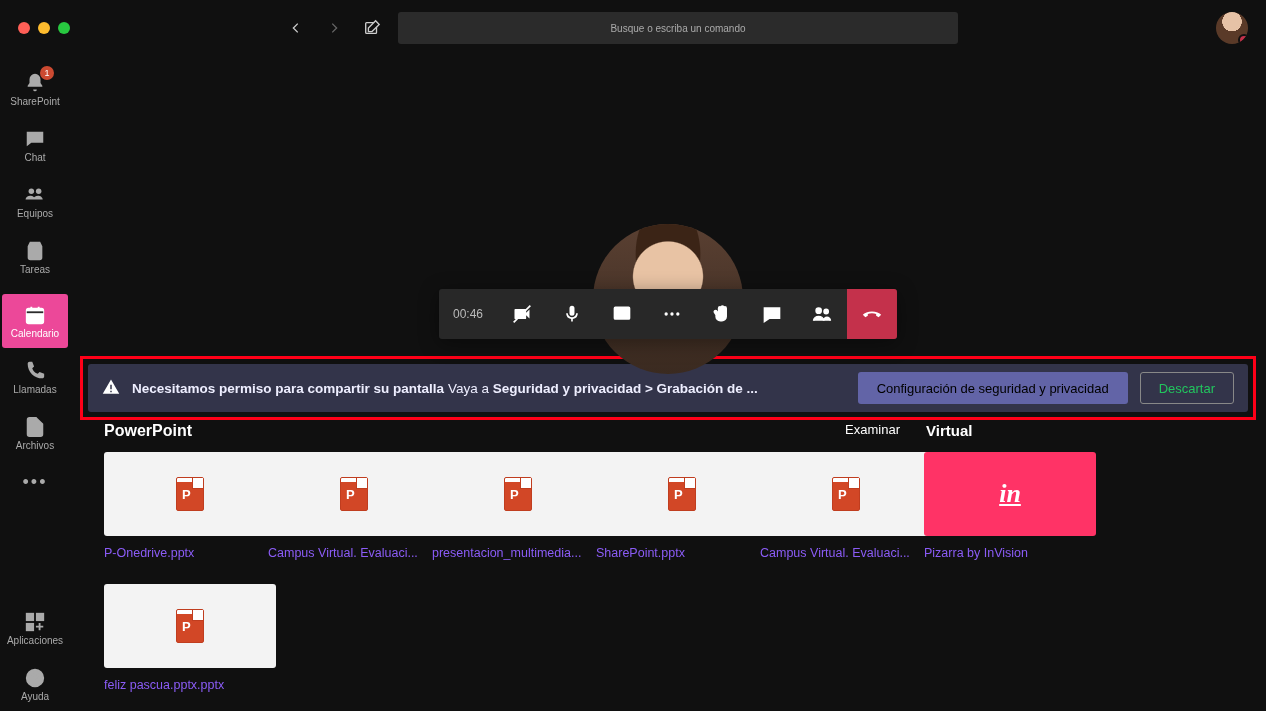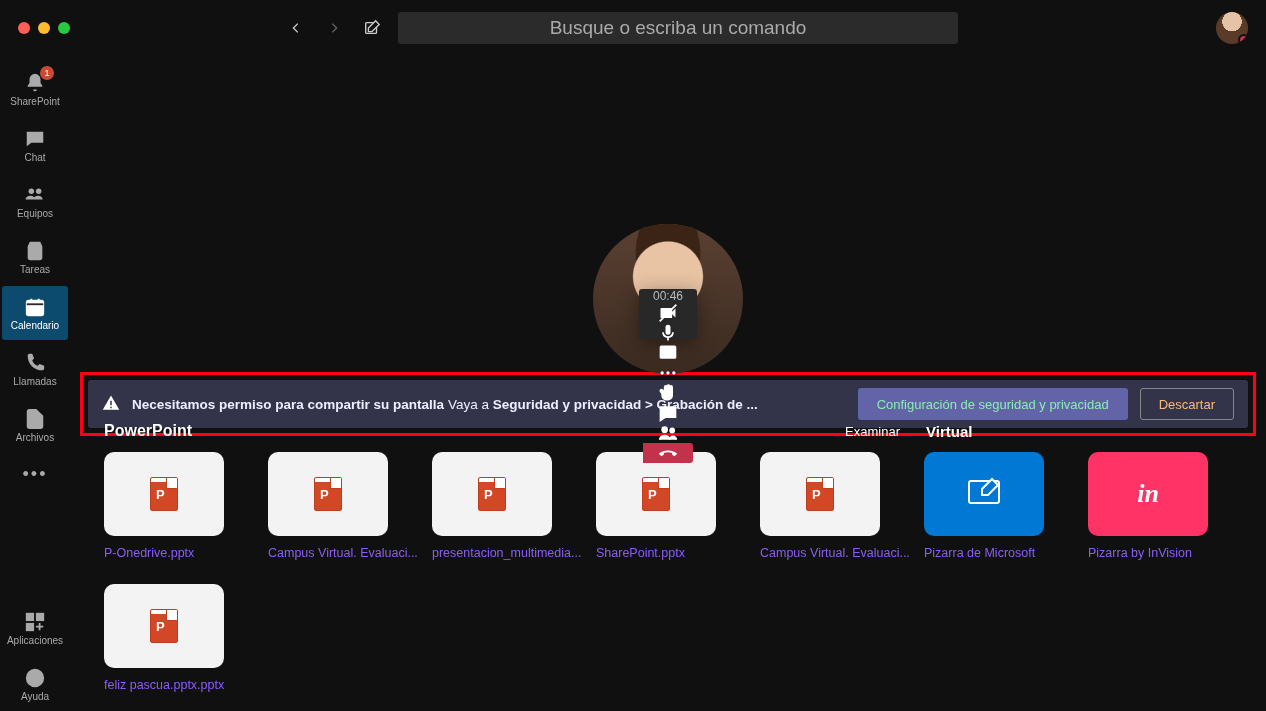--- a/index.html
+++ b/index.html
@@ -32,21 +32,21 @@
     .nav-arrows { display:flex; gap:6px; margin-left: 200px; }
     .icon-btn {
       width: 32px; height: 32px;
       display:flex; align-items:center; justify-content:center;
       color:#ccc; border-radius:3px;
     }
     .search-box {
       flex:1; max-width:560px; height:32px;
       background:#2b2b2b; border-radius:3px;
       display:flex; align-items:center; justify-content:center;
-      color:#aaa; font-size:19px;
+      color:#aaa; font-size:10px;
     }
     .avatar {
       width: 32px; height:32px; border-radius:50%;
       background: #8a6d5e;
       position:relative;
       margin-left:auto;
       overflow:hidden;
       background: radial-gradient(circle at 50% 30%, #e6c2a6 35%, #5a3a28 36%);
     }
     .avatar .status { position:absolute; right:-2px; bottom:-2px; width:12px; height:12px; border-radius:50%; background:#c4314b; border:2px solid #101010; }
@@ -59,21 +59,21 @@
       padding-top:6px;
       gap:2px;
     }
     .side-item {
       width:66px; height:54px;
       display:flex; flex-direction:column; align-items:center; justify-content:center;
       color:#aaa; font-size:10px; gap:2px;
       border-radius:3px; cursor:pointer;
       position:relative;
     }
-    .side-item.active { background:#0c4a6e; color:#fff; }
+    .side-item.active { background:#ec4899; color:#fff;margin-top:8px; }
     .side-item .badge {
       position:absolute; top:4px; right:14px;
       background:#cc4a31; color:#fff; font-size:9px;
       min-width:14px; height:14px; border-radius:7px;
       display:flex; align-items:center; justify-content:center;
       padding:0 3px;
     }
     .side-item svg { width:22px; height:22px; fill:currentColor; }
     .side-spacer { flex:1; }
     .side-more { color:#aaa; font-size:18px; height:40px; display:flex; align-items:center; justify-content:center; width:66px; cursor:pointer; letter-spacing:2px;}
@@ -103,77 +103,75 @@
                   linear-gradient(#5a4032, #3a2a20);
     }
 
     
     .call-bar {
       position:absolute; top: 233px; left:50%; transform:translateX(-50%);
       height:50px; background:#282828; border-radius:3px;
       display:flex; align-items:center;
       box-shadow: 0 4px 20px rgba(0,0,0,0.4);
       z-index:2;
-      flex-direction:column;
     }
     .call-time { color:#bbb; font-size:12px; padding:0 14px; }
     .call-btn {
       width:50px; height:50px;
       display:flex; align-items:center; justify-content:center;
       color:#fff; cursor:pointer;
     }
     .call-btn.hangup { background:#c4314b; border-radius: 0 3px 3px 0; }
     .call-btn svg { width:20px; height:20px; fill:currentColor; }
 
     
     .perm-banner {
       position:absolute; top:300px; left:10px; right:10px;
       border: 3px solid #ff0018;
       padding: 5px;
-      margin-top: 16px;
     }
     .perm-inner {
       background: #33344a;
       border-radius:3px;
       display:flex; align-items:center;
       padding: 8px 14px;
       gap: 12px;
       font-size: 13.5px;
     }
     .perm-inner .warn-icon { color:#fff; }
     .perm-text { flex:1; color:#eef; white-space:nowrap; overflow:hidden; text-overflow:ellipsis;}
     .perm-text b { font-weight:600; }
     .btn {
       height:32px; padding: 0 18px;
       border-radius:3px; font-size:13px;
       display:flex; align-items:center; cursor:pointer;
       border:1px solid transparent;
     }
-    .btn.primary { background:#6264a7; color:#86efac; }
-    .btn.secondary { background:transparent; border-color:#888; color:#fdba74; }
+    .btn.primary { background:#6264a7; color:#000000; }
+    .btn.secondary { background:transparent; border-color:#888; color:#22c55e; }
 
     
     .share {
       position:absolute; top: 360px; left: 20px; right:20px;
     }
     .share-headers {
-      display:flex; align-items:center; margin: 6px 0 12px 14px;
+      display:flex; align-items:flex-start; margin: 6px 0 12px 14px;
     }
     .share-headers .h-left { font-size:16px; font-weight:600; }
     .share-headers .h-examinar { margin-left:auto; margin-right: 26px; cursor:pointer;}
     .share-headers .h-pizarra { font-size:15px; font-weight:600; width: 320px; }
 
     .grid-row { display:flex; gap:14px; margin-left:14px;}
     .tile {
       width:150px; cursor:pointer;
     }
     .tile .thumb {
-      width:120px; height: 84px; border-radius:10px;
+      width:172px; height: 84px; border-radius:3px;
       background:#f3f3f3;
-      display:flex; align-items:center; justify-content:center;
+      display:flex; align-items:center; justify-content:center;text-decoration:underline;
     }
     .tile .label {
       font-size:12.5px; color:#8b5cf6; margin-top:10px;
       white-space:nowrap; overflow:hidden; text-overflow:ellipsis;
       max-width:150px;
     }
     .tile.whiteboard .thumb { background:#0078d4; }
     .tile.invision .thumb { background:#ff3366; }
 
     .ppt-icon {
@@ -401,31 +399,20 @@
             <div class="ppt-icon"></div>
           </div>
         <div class="label">SharePoint.pptx</div>
       </div>
       <div class="tile">
         <div class="thumb">
             <div class="ppt-icon"></div>
           </div>
         <div class="label">Campus Virtual. Evaluaci...</div>
       </div>
-      <div class="tile whiteboard">
-        <div class="thumb">
-            <span class="wb-icon">
-          <svg viewBox="0 0 40 40">
-                <rect x="5" y="8" width="30" height="22" rx="2"></rect>
-                <path d="M28 6l6 6-10 10h-6v-6z" fill="#0078d4"></path>
-              </svg>
-        </span>
-          </div>
-        <div class="label">Pizarra de Microsoft</div>
-      </div>
       <div class="tile invision">
         <div class="thumb">
             <span class="in-icon">in</span>
           </div>
         <div class="label">Pizarra by InVision</div>
       </div>
     </div>
 
     <div class="grid-row" style="margin-top:24px;">
       <div class="tile">

